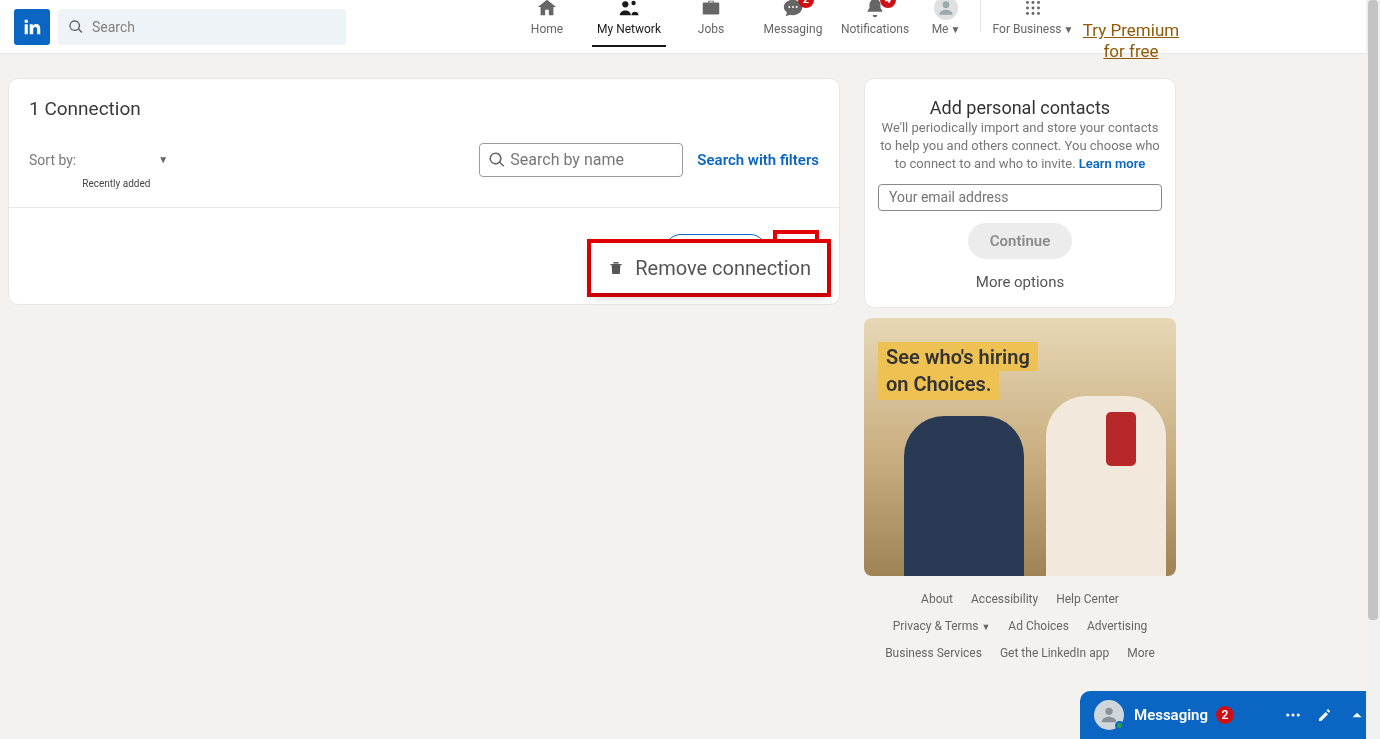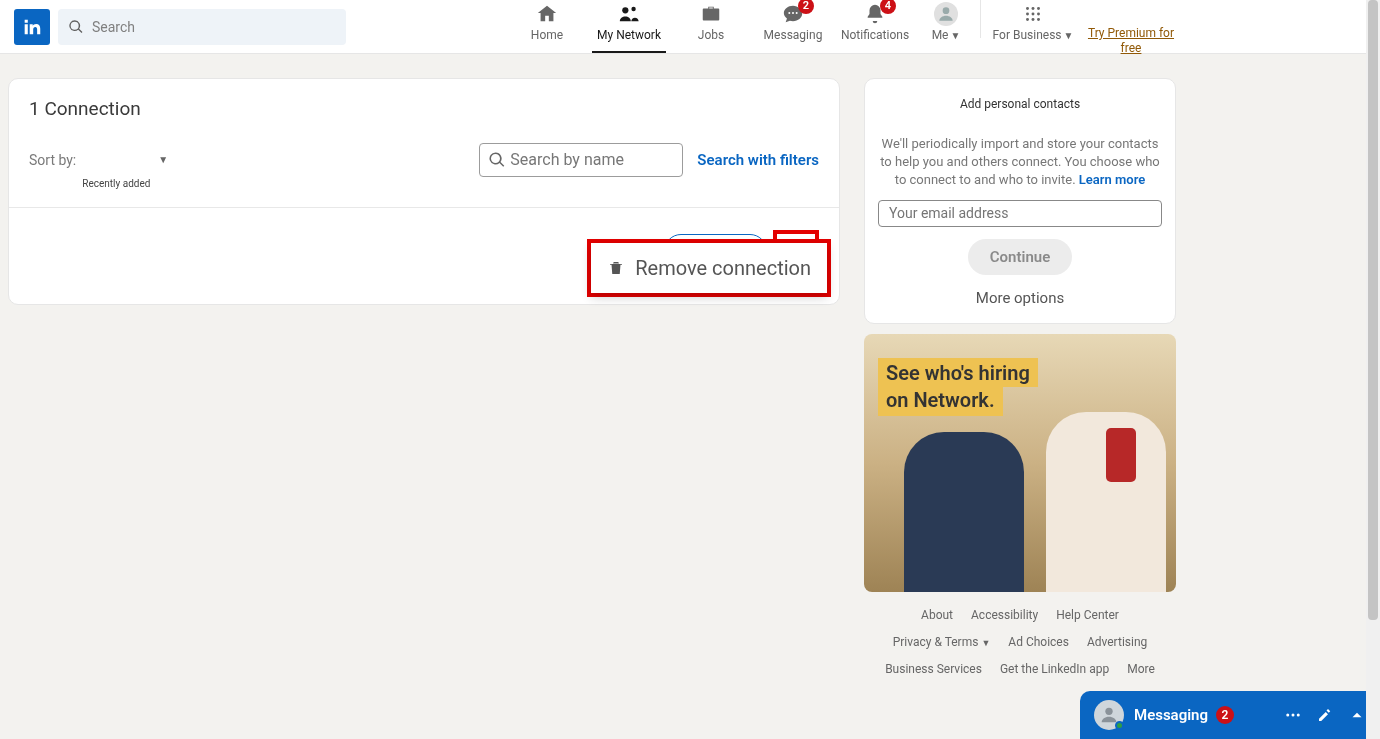--- a/index.html
+++ b/index.html
@@ -17,21 +17,21 @@
   .nav-item.active { color:#191919; }
   .nav-item.active::after { content:""; position:absolute; left:4px; right:4px; bottom:-11px; height:2px; background:#191919;}
   .nav-icon { height:24px; display:flex; justify-content:center; align-items:center; margin-bottom:2px;}
   .nav-icon svg { width:22px; height:22px; fill:#666;}
   .nav-item.active .nav-icon svg { fill:#191919;}
   .badge { position:absolute; top:0; left:46px; background:#cc1016; color:#fff; border-radius:10px; font-size:11px; min-width:16px; height:16px; line-height:16px; font-weight:600; padding:0 3px;}
   .me-avatar { width:24px; height:24px; border-radius:50%; background:#e0e0e0; display:inline-flex; align-items:center; justify-content:center; overflow:hidden;}
   .me-avatar svg{ width:20px;height:20px;fill:#9aa;}
   .caret{font-size:10px;margin-left:2px;color:#666;}
   .divider-v { width:1px; height:40px; background:#e6e6e6; margin:0 4px;}
-  .premium-link { color:#915907; font-size:12px; text-decoration:underline; text-align:center; width:100px; line-height:1.2;margin-top:28px;}
+  .premium-link { color:#915907; font-size:17px; text-decoration:underline; text-align:center; width:100px; line-height:1.2;margin-top:28px;}
   
   
   .container { display:flex; padding:24px 8px 0 8px; gap:24px; align-items:flex-start;}
   .left { flex:0 0 832px; background:#fff; border:1px solid #e6e6e6; border-radius:10px; position:relative;}
   .card-header{ padding:18px 20px 0 20px;}
   .card-title { font-size:19px; color:#3a3a3a; font-weight:400;}
   .filters-row{ display:flex; align-items:center; padding:10px 20px 18px 20px; border-bottom:1px solid #e8e8e8;}
   .sortby { font-size:14px; color:#7a7a7a;}
   .sortval { font-size:10px; color:#444; margin-left:6px;margin-top:48px;}
   .sortcaret{font-size:10px;color:#666;margin-left:8px;}
@@ -47,21 +47,21 @@
   .remove-pop{ position:absolute; top:240px; right:8px; border:4px solid #e30000; background:#fff;}
   .remove-inner{ box-shadow:0 4px 10px rgba(0,0,0,.2); padding:13px 16px; display:flex; align-items:center; gap:10px; min-width:170px;}
   .remove-inner svg{width:18px;height:18px;fill:#555;}
   .remove-inner span{font-size:20px;color:#555;}
   
   
   .right{ flex:0 0 312px; }
   .manage{ display:flex; align-items:center; gap:8px; color:#555; font-size:15px; font-weight:600; margin-bottom:12px; padding-left:6px;}
   .manage svg{width:18px;height:18px;fill:#555;}
   .contacts-card{ background:#fff; border:1px solid #e6e6e6; border-radius:10px; padding:18px 12px 16px; text-align:center;}
-  .cc-title{ font-size:12px; color:#333; margin-bottom:24px;}
+  .cc-title{ font-size:18px; color:#333; margin-bottom:1px;}
   .cc-sub{ font-size:13px; color:#777; line-height:1.4;}
   .learn-more{ color:#0a66c2; font-weight:600;}
   .email-in{ width:284px; height:27px; border:1px solid #888; border-radius:4px; padding:0 10px; font-size:14px; margin-top:10px;}
   .continue-btn{ margin-top:12px; background:#ececec; color:#8a8a8a; border:none; border-radius:20px; height:36px; padding:0 22px; font-size:15px; font-weight:600;}
   .more-opt{ margin-top:14px; font-size:15px; color:#555;}
   .ad-card{ margin-top:10px; width:312px; height:258px; border-radius:8px; overflow:hidden; position:relative; background:linear-gradient(180deg,#e7d8b6 0,#cbb184 50%,#9e8355 100%);padding-left:16px;}
   .ad-badge{ position:absolute; top:24px; left:14px; background:#eec252; color:#333; font-size:20px; font-weight:600; padding:4px 8px 2px; line-height:1.15;}
   .ad-badge2{ position:absolute; top:52px; left:14px; background:#eec252; color:#333; font-size:20px; font-weight:600; padding:2px 8px 4px;}
   .ad-person1{position:absolute;bottom:0;left:40px;width:120px;height:160px;background:#2a3a55;border-radius:40px 40px 0 0;}
   .ad-person2{position:absolute;bottom:0;right:10px;width:120px;height:180px;background:#f2e8dc;border-radius:40px 40px 0 0;}
@@ -222,21 +222,21 @@
       <div class="cc-title">Add personal contacts</div>
       <div class="cc-sub">
         <span>We'll periodically import and store your contacts to help you and others connect. You choose who to connect to and who to invite. </span><a class="learn-more">Learn more</a>
       </div>
       <input class="email-in" placeholder="Your email address" style="">
       <div><button class="continue-btn">Continue</button></div>
       <div class="more-opt">More options</div>
     </div>
     <div class="ad-card">
       <div class="ad-badge">See who's hiring</div>
-      <div class="ad-badge2">on Network.</div>
+      <div class="ad-badge2">on Choices.</div>
       <div class="ad-person1"></div>
       <div class="ad-person2"></div>
       <div class="phone"></div>
     </div>
     <div class="footer">
       <span>About</span>
       <span>Accessibility</span>
       <span>Help Center</span>
       <span><span>Privacy &amp; Terms</span><span class="fcaret">▼</span></span>
       <span>Ad Choices</span>

